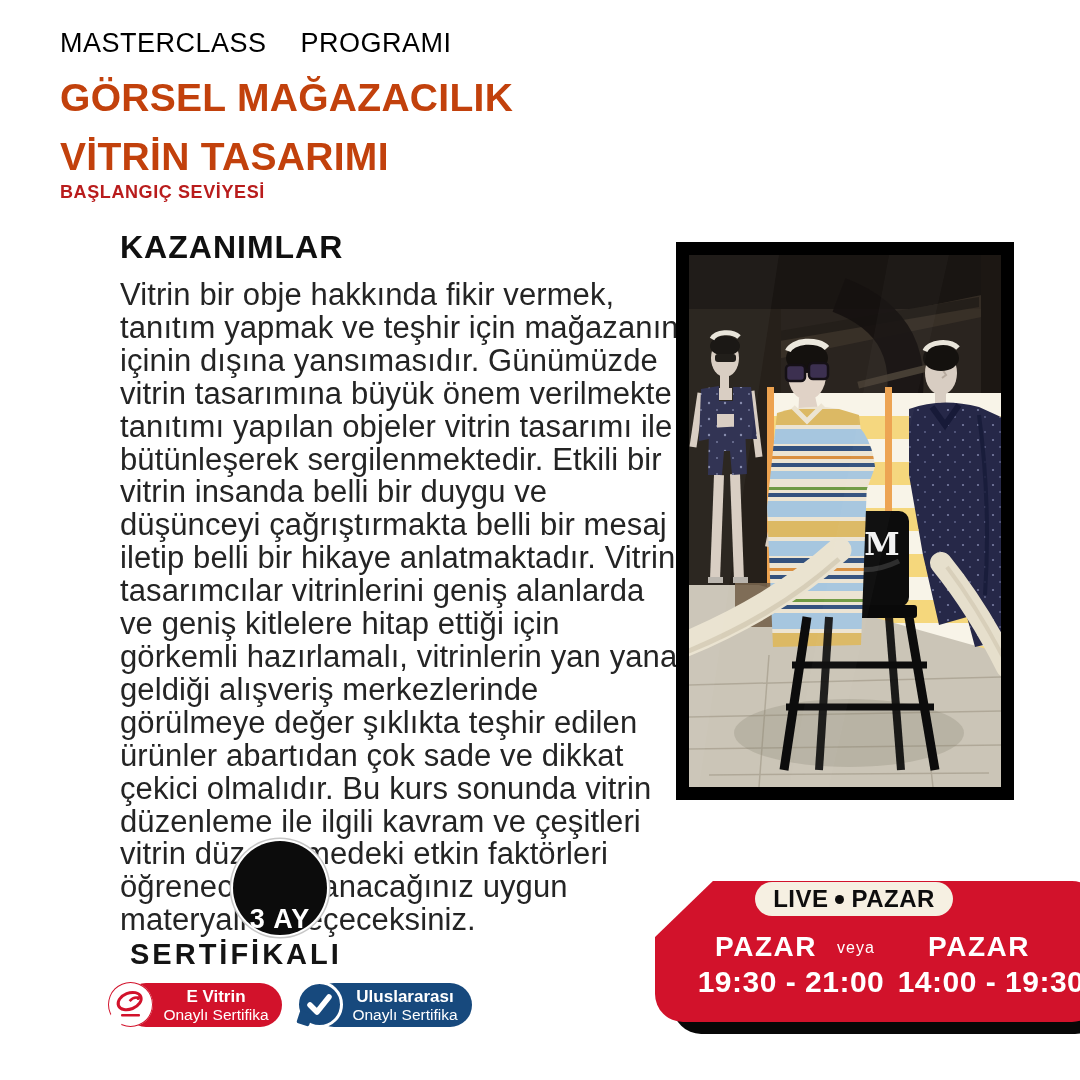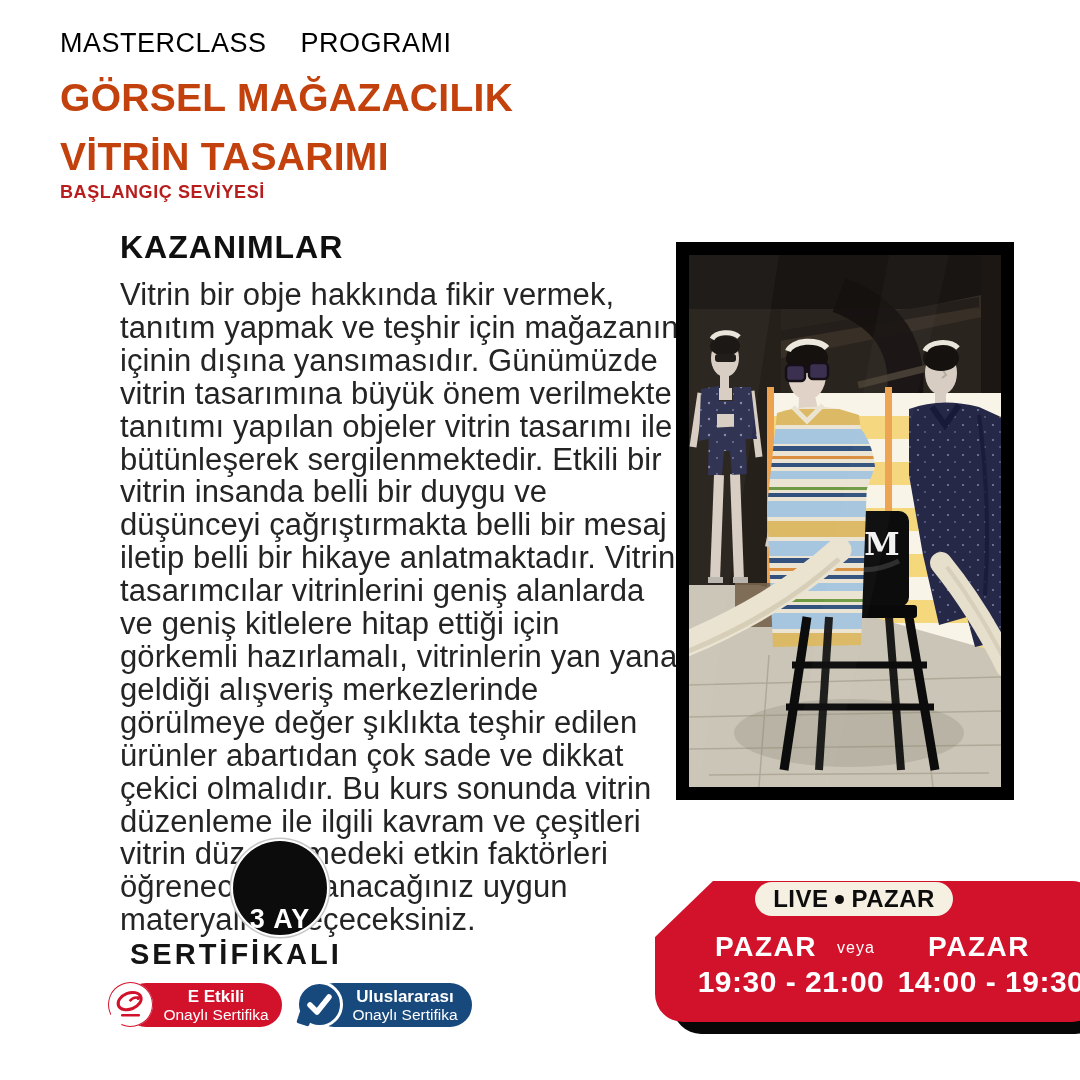--- a/index.html
+++ b/index.html
@@ -223,21 +223,21 @@
       <span class="tail"></span>
       <svg width="45" height="45" viewBox="0 0 45 45">
         <g transform="rotate(-22 22 20)">
           <ellipse cx="22" cy="19" rx="12" ry="8" fill="none" stroke="#d2122b" stroke-width="3"></ellipse>
           <path d="M22 19 q6 -3 10 1" stroke="#d2122b" stroke-width="2.5" fill="none"></path>
           <circle cx="31" cy="19.5" r="1.8" fill="#d2122b"></circle>
         </g>
         <rect x="13" y="32" width="19" height="2.4" rx="1" fill="#d2122b"></rect>
       </svg>
     </div>
-    <div class="l1">E Etkili</div>
+    <div class="l1">E Vitrin</div>
     <div class="l2">Onaylı Sertifika</div>
   </div>
 
   <div class="badge badge-blue">
     <div class="badge-circle circle-check">
       <span class="tail"></span>
       <svg width="41" height="41" viewBox="0 0 41 41">
         <polyline points="11,21 18,28 30,13" fill="none" stroke="#ffffff" stroke-width="5.5" stroke-linecap="round" stroke-linejoin="round"></polyline>
       </svg>
     </div>

